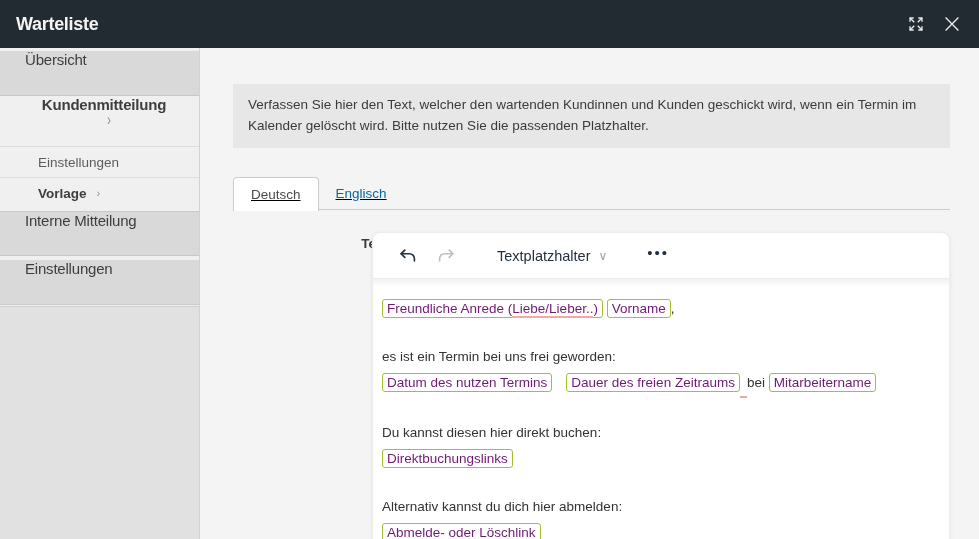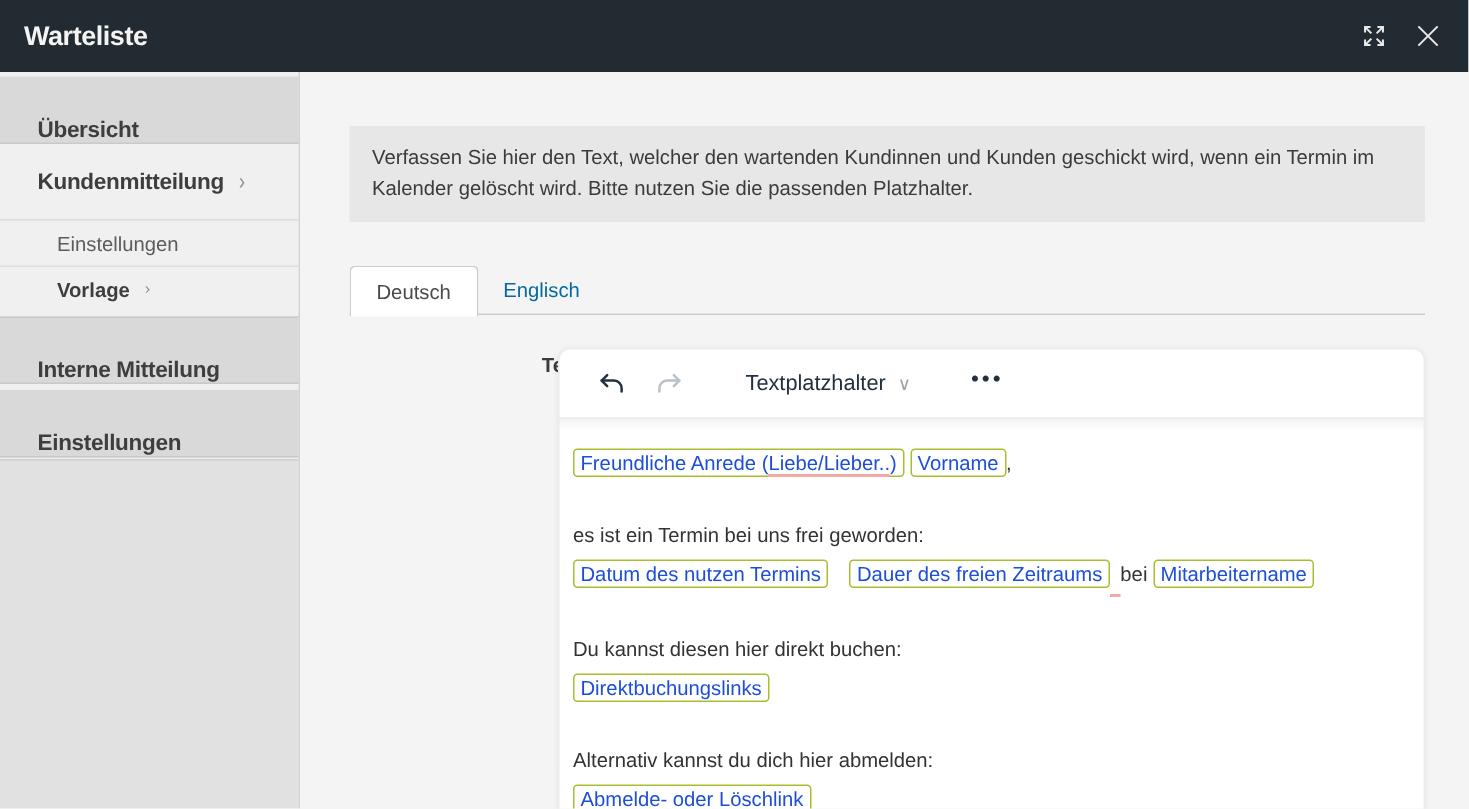--- a/index.html
+++ b/index.html
@@ -20,30 +20,31 @@
   .win-icon svg { width: 100%; height: 100%; display: block; }
 
   
   .sidebar {
     position: absolute; top: 48px; left: 0; width: 200px; height: 491px;
     background: #f0f0f0; border-right: 1px solid #d2d2d2;
   }
   .side-block {
     height: 45px; background: #d9d9d9; border-bottom: 1px solid #c9c9c9;
     border-top: 1px solid #c9c9c9;
-    display: flex; align-items: flex-end; padding: 0 16px 0 25px;
-    font-size: 15px; font-weight: bold; color: #3e3e3e; letter-spacing: -0.2px;
+    display: flex; align-items: flex-start; padding: 0 16px 0 25px;
+    font-size: 15px; font-weight: normal; color: #3e3e3e; letter-spacing: -0.2px;
     cursor: pointer;
   }
   .side-block.first { margin-top: 3px; border-top: none; }
   .side-expanded { background: #f0f0f0; }
   .side-parent {
     height: 50px; display: flex; align-items: center; padding: 0 16px 0 25px;
     font-size: 15px; font-weight: bold; color: #3e3e3e; letter-spacing: -0.2px;
     cursor: pointer;
+    flex-direction: column;
   }
   .side-sub {
     height: 31px; display: flex; align-items: center; padding: 0 16px 0 38px;
     font-size: 13.5px; color: #5c5c5c; cursor: pointer;
     border-top: 1px solid #dcdcdc;
   }
   .side-sub.active { font-weight: bold; color: #3e3e3e; }
   .chev {
     color: #8f8f8f; font-size: 12px; margin-left: 10px; font-weight: normal;
     transform: scaleY(1.3); display: inline-block;
@@ -60,21 +61,21 @@
 
   .info-box {
     position: absolute; top: 36px; left: 33px; width: 717px;
     background: #e7e7e7; padding: 10px 15px 12px 15px;
     font-size: 13.5px; color: #3b3b3b; line-height: 21px;
   }
 
   
   .tabs {
     position: absolute; top: 129px; left: 33px; width: 717px; height: 33px;
-    display: flex; align-items: flex-end;
+    display: flex; align-items: flex-end; text-decoration: underline;
   }
   .tabs::after {
     content: ""; position: absolute; left: 0; right: 0; bottom: 0;
     border-bottom: 1px solid #cccccc;
   }
   .tab {
     position: relative; z-index: 1; height: 33px; display: flex; align-items: center;
     padding: 0 17px; font-size: 13.5px; color: #0369a1; cursor: pointer;
   }
   .tab.active {
@@ -117,21 +118,21 @@
 
   
   .editor-content {
     padding: 17px 10px 10px 9px; font-size: 13.5px; color: #333;
   }
   .para { margin-bottom: 22px; }
   .para:last-child { margin-bottom: 0; }
   .line { line-height: 26px; min-height: 26px; white-space: pre-wrap; }
   .pill {
     display: inline-block; border: 1px solid #a9bd31; border-radius: 3px;
-    padding: 0px 4px; color: #1d4ed8; line-height: 17px; cursor: pointer;
+    padding: 0px 4px; color: #701a75; line-height: 17px; cursor: pointer;
     background: #fff;
   }
   .seg { white-space: pre; }
   .gap { display: inline-block; width: 14px; }
   .squiggle { border-bottom: 2px solid #f0a9a5; }
   span.seg.squiggle { display: inline-block; width: 7px; }
 </style>
 </head>
 <body>
 

